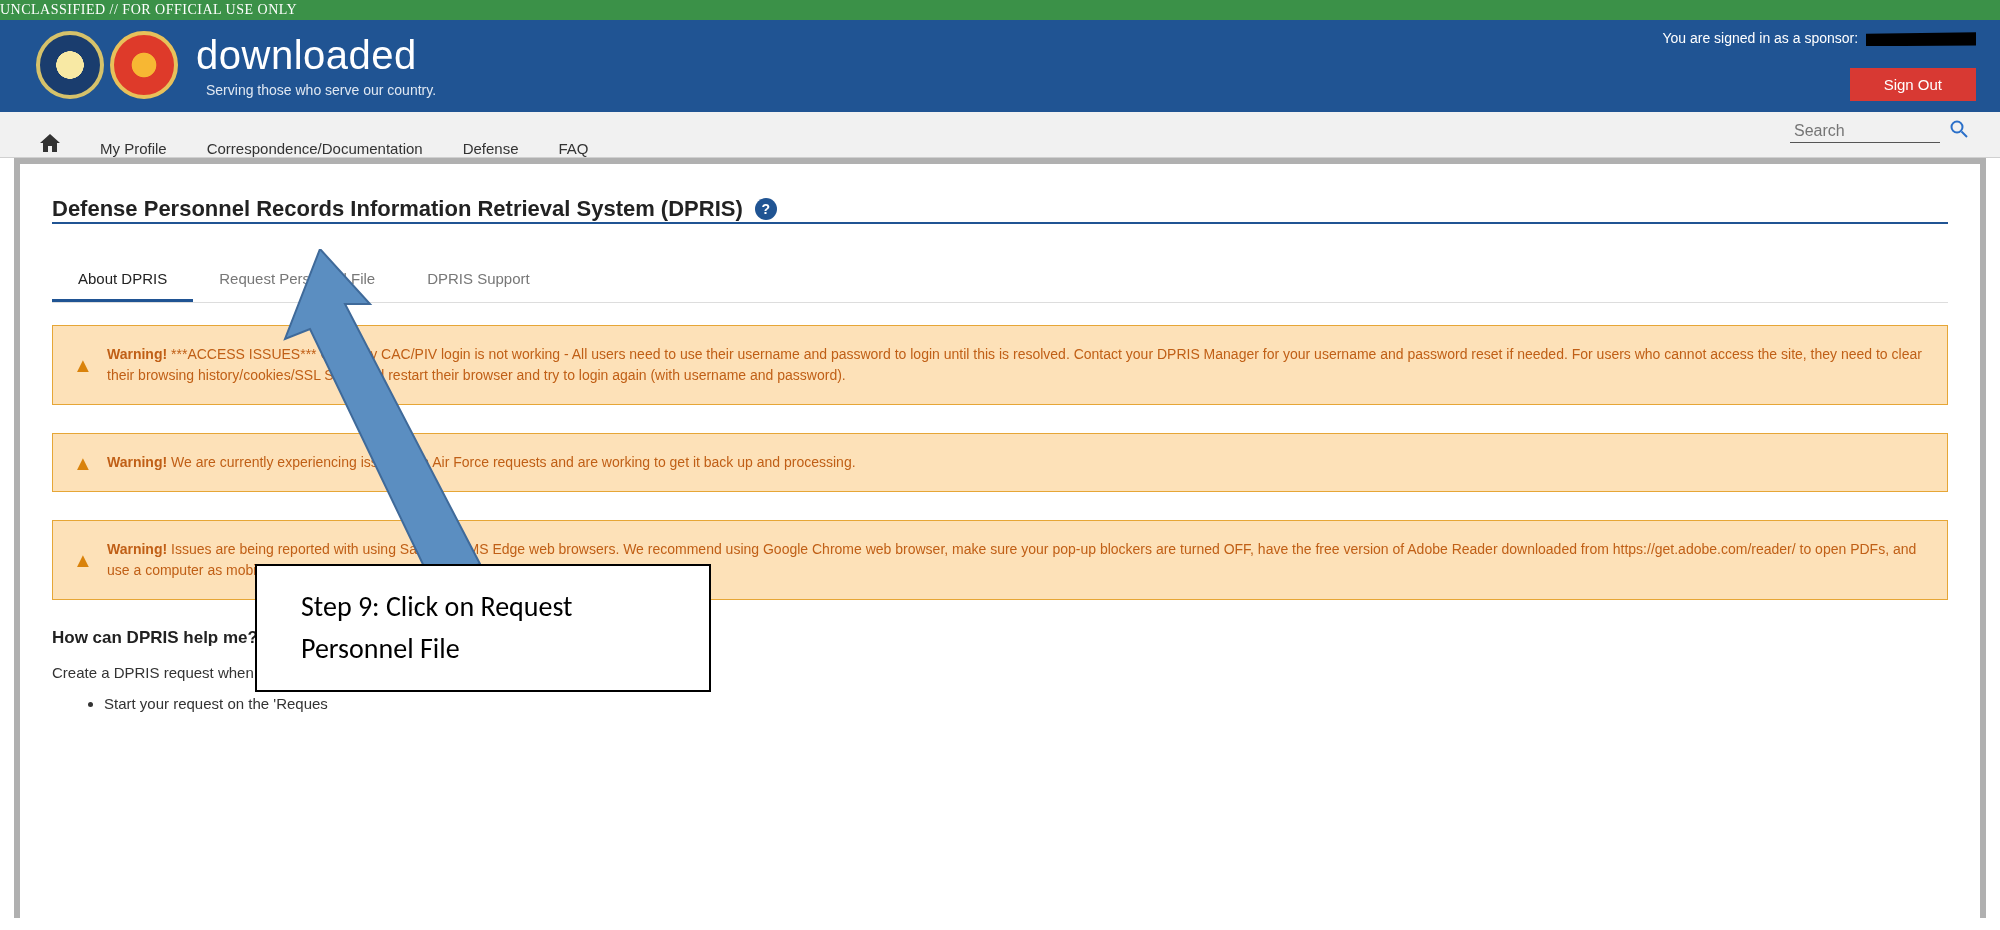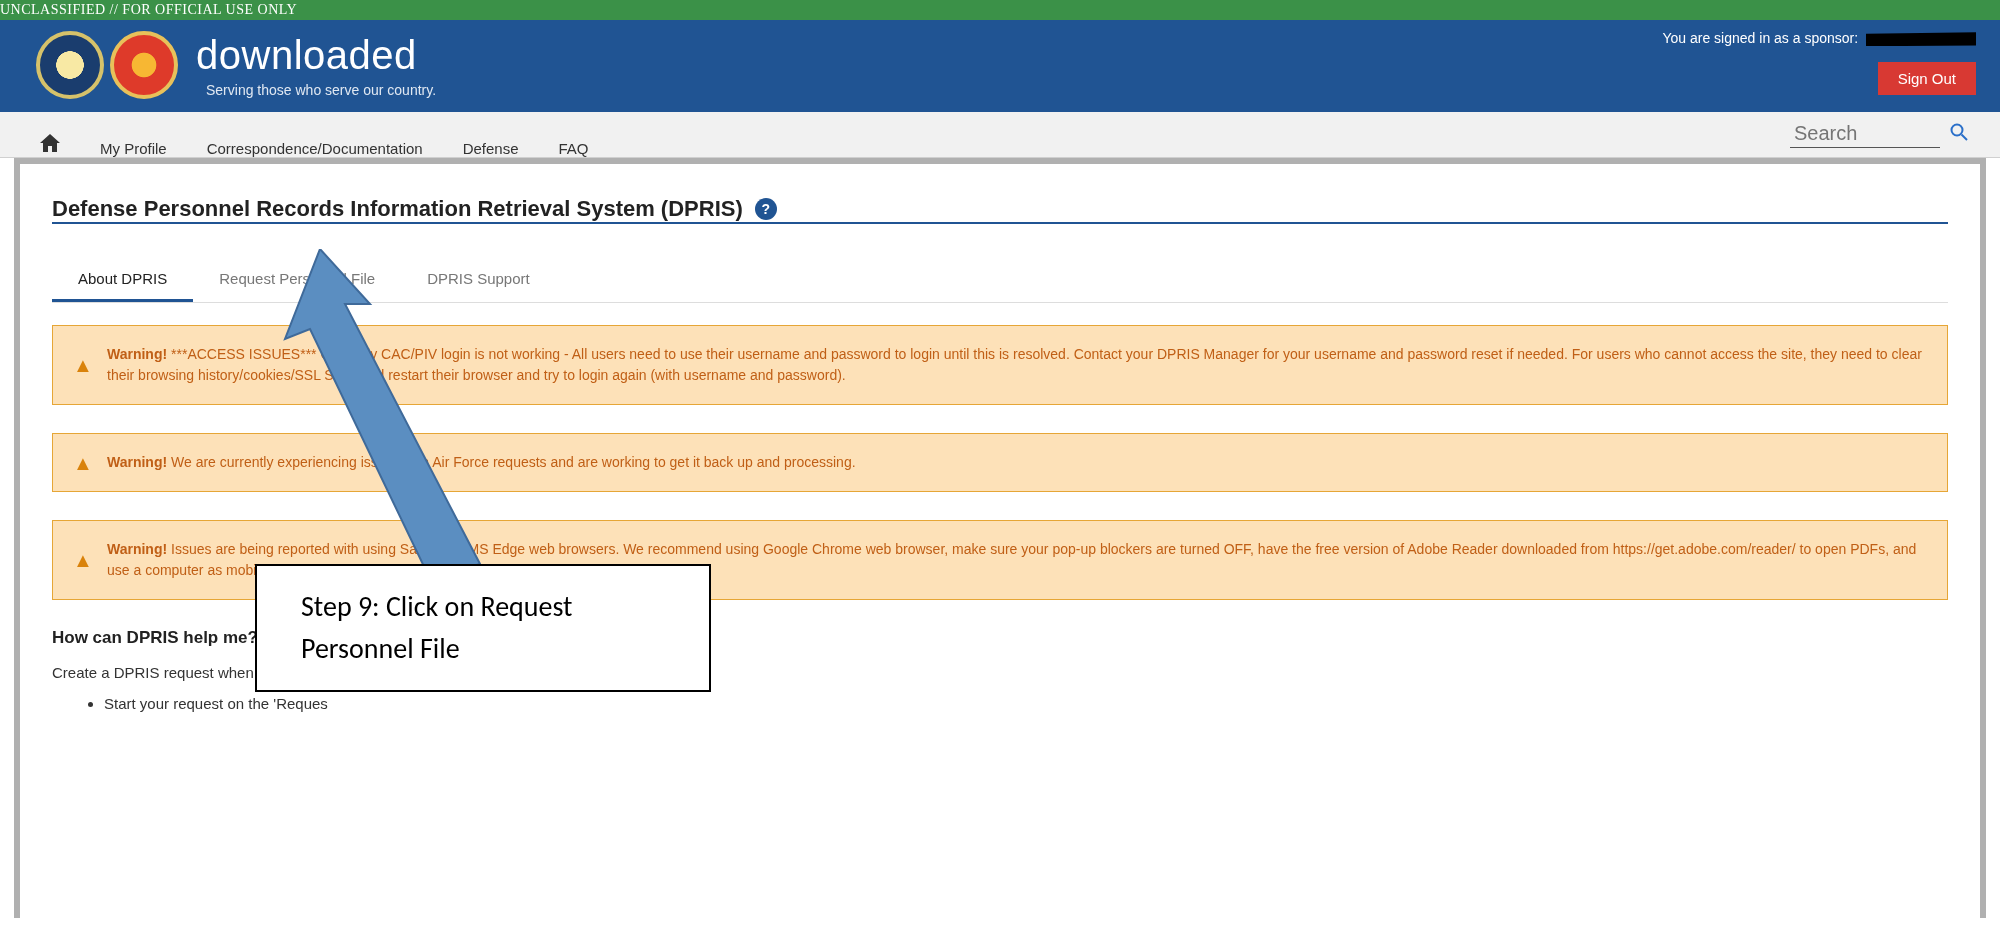--- a/index.html
+++ b/index.html
@@ -69,24 +69,24 @@
     display: inline-block;
     width: 110px;
     height: 14px;
     background: #000;
     vertical-align: middle;
     margin-left: 4px;
     clip-path: polygon(0 10%, 100% 0, 100% 95%, 0 100%);
   }
   .signout-btn {
     display: inline-block;
-    margin-top: 16px;
+    margin-top: 22px;
     background: #d83933;
     color: #fff;
-    padding: 8px 20px;
+    padding: 8px 34px;
     font-size: 15px;
     border: none;
     cursor: pointer;
   }
   .nav-bar {
     background: #f1f1f1;
     border-bottom: 1px solid #d0d0d0;
     display: flex;
     align-items: flex-end;
     padding: 0 40px;
@@ -109,21 +109,21 @@
     position: absolute;
     right: 32px;
     top: 8px;
     display: flex;
     align-items: center;
   }
   .search-input {
     border: none;
     border-bottom: 1px solid #555;
     background: transparent;
-    font-size: 20px;
+    font-size: 16px;
     width: 150px;
     padding: 2px 4px;
     outline: none;
   }
   .search-icon {
     color: #2a6fc9;
     font-size: 18px;
     margin-left: 10px;
     cursor: pointer;
   }

